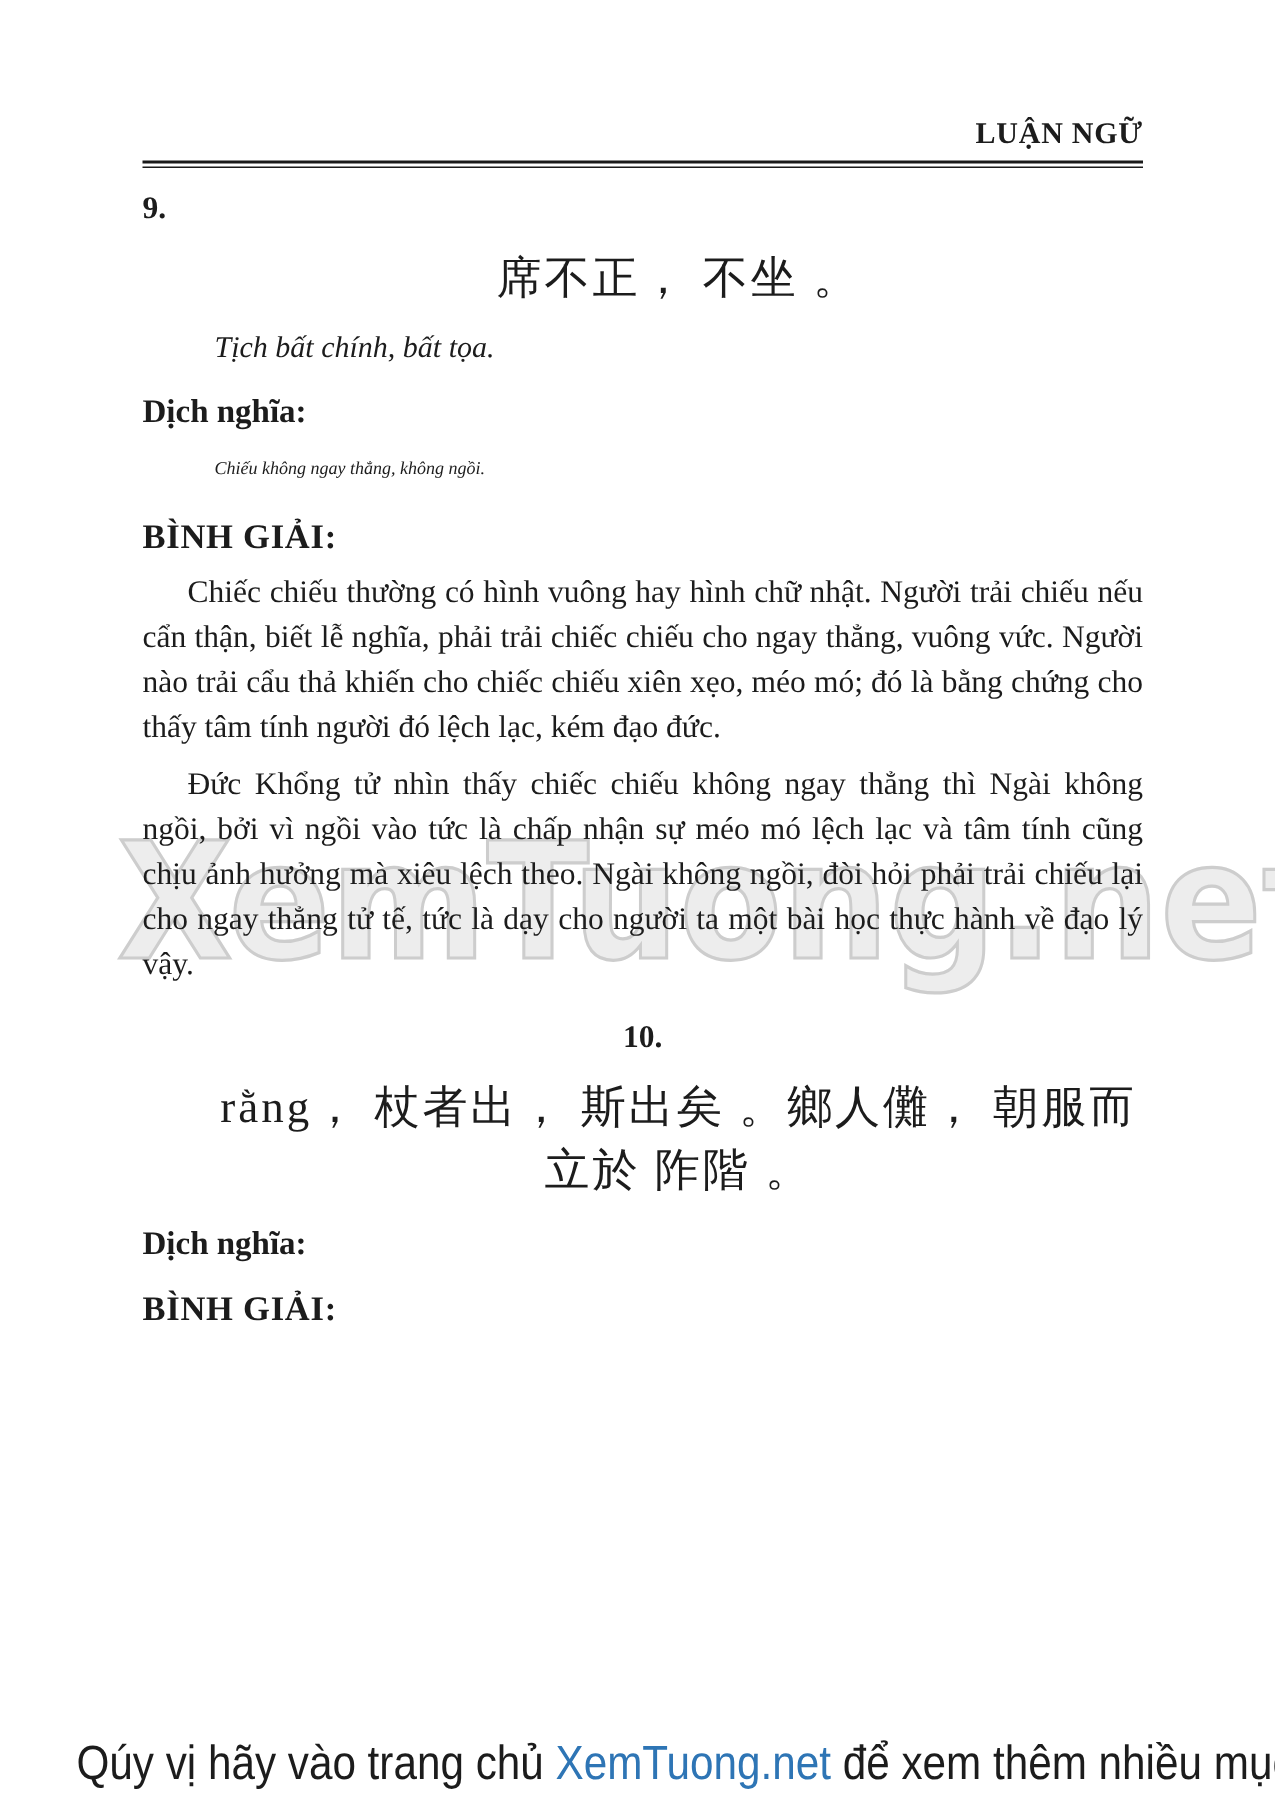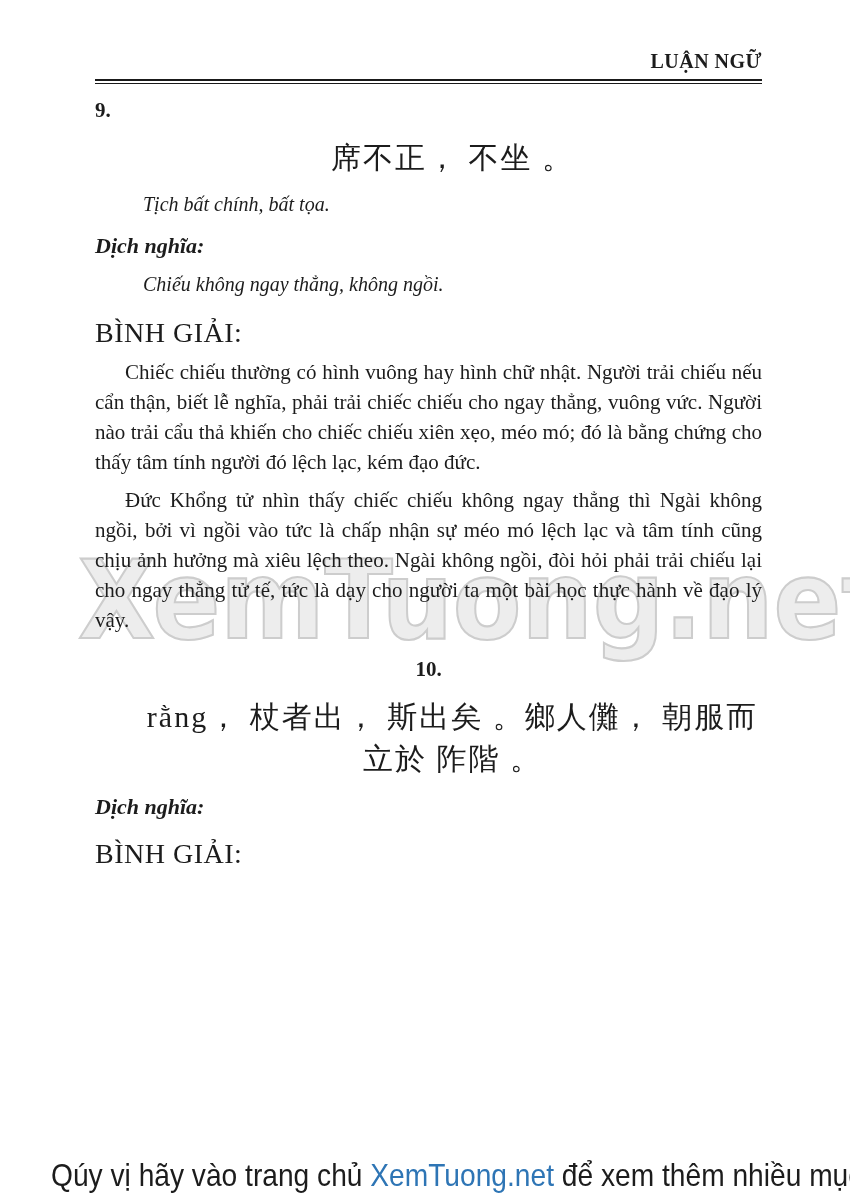--- a/index.html
+++ b/index.html
@@ -7,21 +7,21 @@
     width: 850px; height: 1202px;
     position: relative;
     overflow: hidden;
     font-family: "Liberation Serif", "DejaVu Serif", serif;
     color: #1c1c1c;
   }
   .page { position: relative; width: 850px; height: 1202px; z-index: 1; }
 
   .content { margin: 0 88px 0 95px; position: relative; z-index: 2; }
 
-  .header-row { padding-top: 50px; text-align: right; }
+  .header-row { padding-top: 78px; text-align: right; }
   .header-title {
     font-weight: bold; font-size: 20px; letter-spacing: 0.5px;
   }
   .double-rule {
     margin-top: 6px; height: 2px;
     border-top: 2px solid #1a1a1a;
     border-bottom: 1px solid #1a1a1a;
   }
 
   .section-number { font-weight: bold; font-size: 21px; margin-top: 14px; }
@@ -31,29 +31,29 @@
     margin: 14px 0 0 48px;
     font-family: "Liberation Serif", "DejaVu Serif", serif;
     letter-spacing: 2px;
     text-align: center;
   }
   .translit {
     font-style: italic; font-size: 20px; line-height: 30px;
     margin: 10px 0 0 48px;
   }
   .label-dichnghia {
-    font-weight: bold; font-style: italic; font-size: 22px;
+    font-weight: bold; font-size: 22px;
     margin-top: 14px;
   }
   .translation {
-    font-style: italic; font-size: 20px; line-height: 30px;
+    font-style: italic; font-size: 12px; line-height: 30px;
     margin: 10px 0 0 48px;
   }
   .label-binhgiai {
-    font-weight: normal; font-size: 28px; letter-spacing: 0.5px;
+    font-weight: bold; font-size: 23px; letter-spacing: 0.5px;
     margin-top: 18px;
   }
   .body-para {
     font-size: 21px; line-height: 30px;
     text-align: justify; text-indent: 30px;
     margin: 8px 0 0 0;
   }
 
   .watermark {
     position: absolute; left: 78px; top: 538px; z-index: 1;

